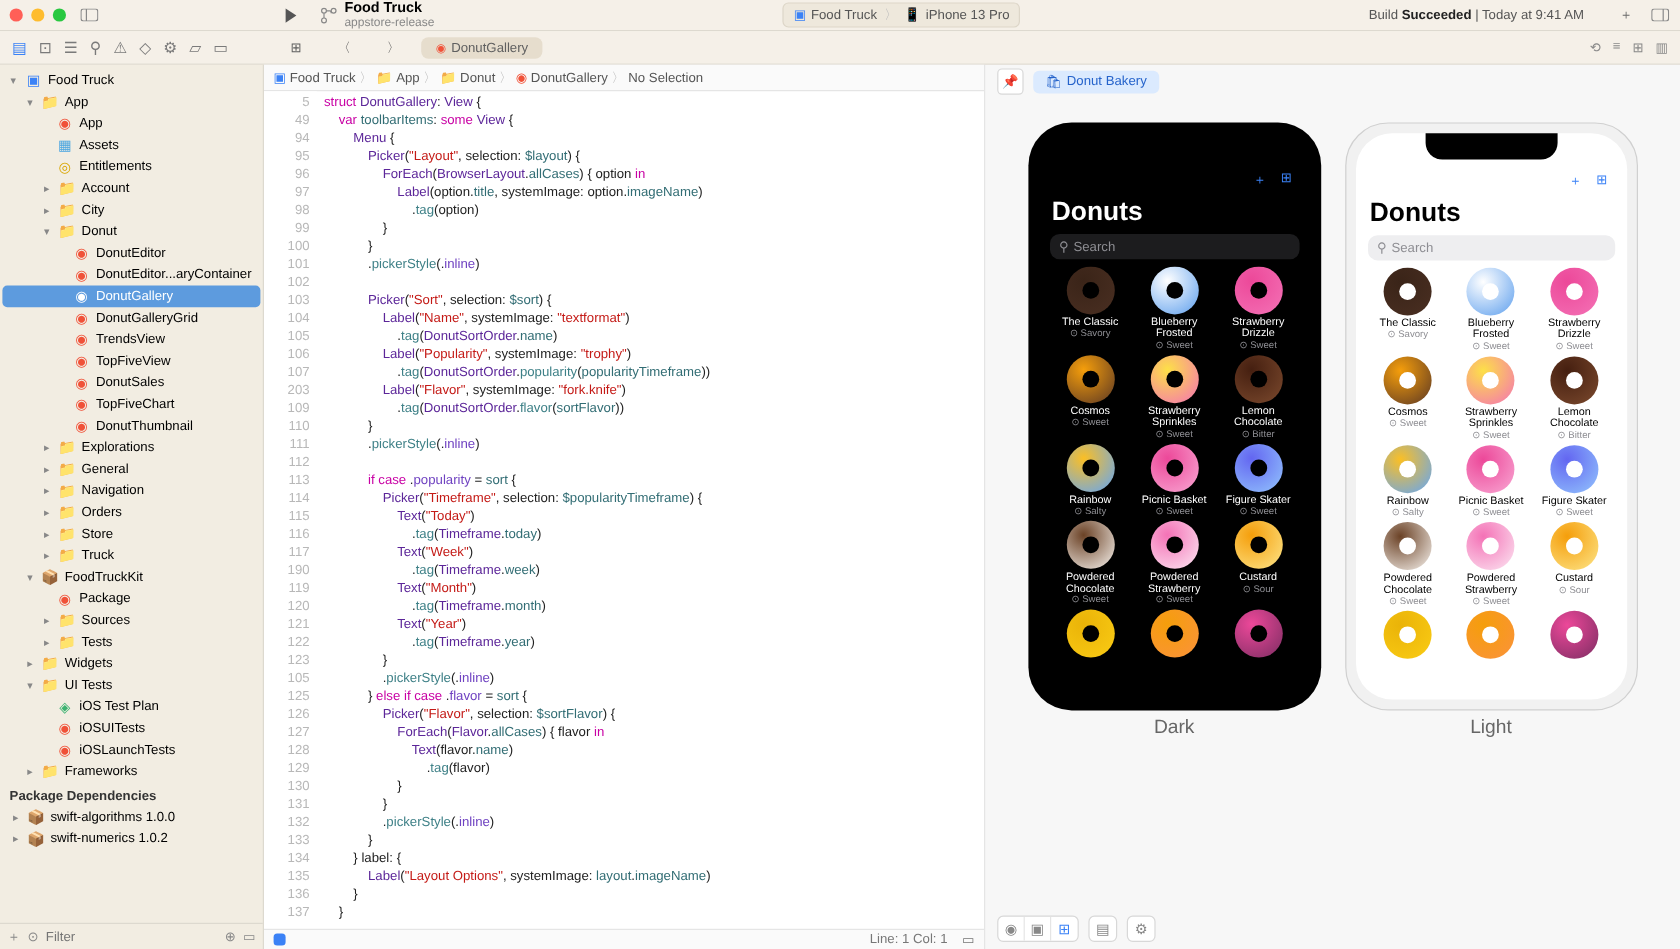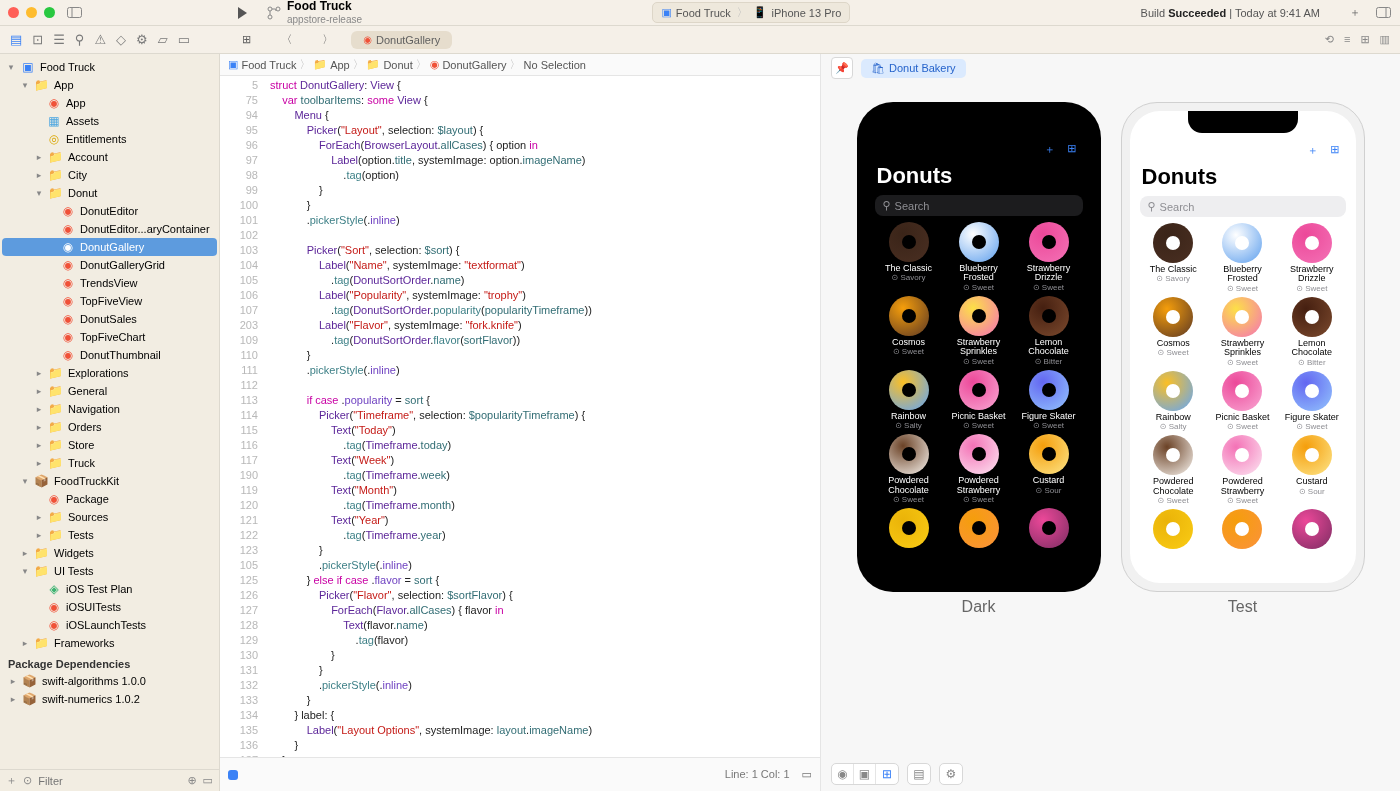--- a/index.html
+++ b/index.html
@@ -77,21 +77,21 @@
 .phone.dark .donut::after{background:#000}
 .phone.light .donut::after{background:#fff}
 .dname{font-size:9px;line-height:1.05;max-width:70px}
 .dtag{font-size:8px;color:#8e8e93;display:flex;align-items:center;justify-content:center;gap:2px}
 .plabel{font-size:16px;color:#666}
 .cvfoot{height:34px;display:flex;align-items:center;gap:8px;padding:0 10px}
 .ctrlgrp{display:flex;border:1px solid #d8d8d8;border-radius:5px;overflow:hidden;background:#fff}
 .ctrlgrp span{width:22px;height:20px;display:flex;align-items:center;justify-content:center;color:#888;font-size:12px;border-right:1px solid #e5e5e5}
 .ctrlgrp span:last-child{border-right:none}
 .ctrlgrp span.on{color:#3b82f6}
-.status{height:34px;border-top:1px solid #e5e5e5;background:#fafafa;display:flex;align-items:center;padding:0 8px;font-size:10px;color:#777}
+.status{height:17px;border-top:1px solid #e5e5e5;background:#fafafa;display:flex;align-items:center;padding:0 8px;font-size:10px;color:#777}
 .status .blue{width:10px;height:10px;border-radius:3px;background:#3b82f6}
 .status .right{margin-left:auto;display:flex;gap:12px}
 svg{display:block}
 </style>
 </head>
 <body>
 
 <div class="titlebar">
   <div class="traffic">
     <div class="dot" style="background:#ff5f57"></div>
@@ -358,21 +358,21 @@
         <span>Donut</span>
         <span class="sep">〉</span>
       <span class="swift">◉</span>
         <span>DonutGallery</span>
         <span class="sep">〉</span>
       <span>No Selection</span>
     </div>
     <div class="code">
       <div class="gutter" id="gutter">
           <div>5</div>
-          <div>75</div>
+          <div>49</div>
           <div>94</div>
           <div>95</div>
           <div>96</div>
           <div>97</div>
           <div>98</div>
           <div>99</div>
           <div>100</div>
           <div>101</div>
           <div>102</div>
           <div>103</div>
@@ -604,21 +604,21 @@
                   <div class="donut" style="background: radial-gradient(circle at 35% 30%, rgb(245, 158, 11), rgb(251, 146, 60));"></div>
                   <div class="dname"></div>
                 </div>
                 <div class="dcell">
                   <div class="donut" style="background: radial-gradient(circle at 35% 30%, rgb(236, 72, 153), rgb(124, 45, 98));"></div>
                   <div class="dname"></div>
                 </div>
               </div>
           </div>
         </div>
-        <div class="plabel">Test</div>
+        <div class="plabel">Light</div>
       </div>
     </div>
     <div class="cvfoot">
       <div class="ctrlgrp">
         <span>◉</span>
         <span>▣</span>
         <span class="on">⊞</span>
       </div>
       <div class="ctrlgrp">
           <span>▤</span>

